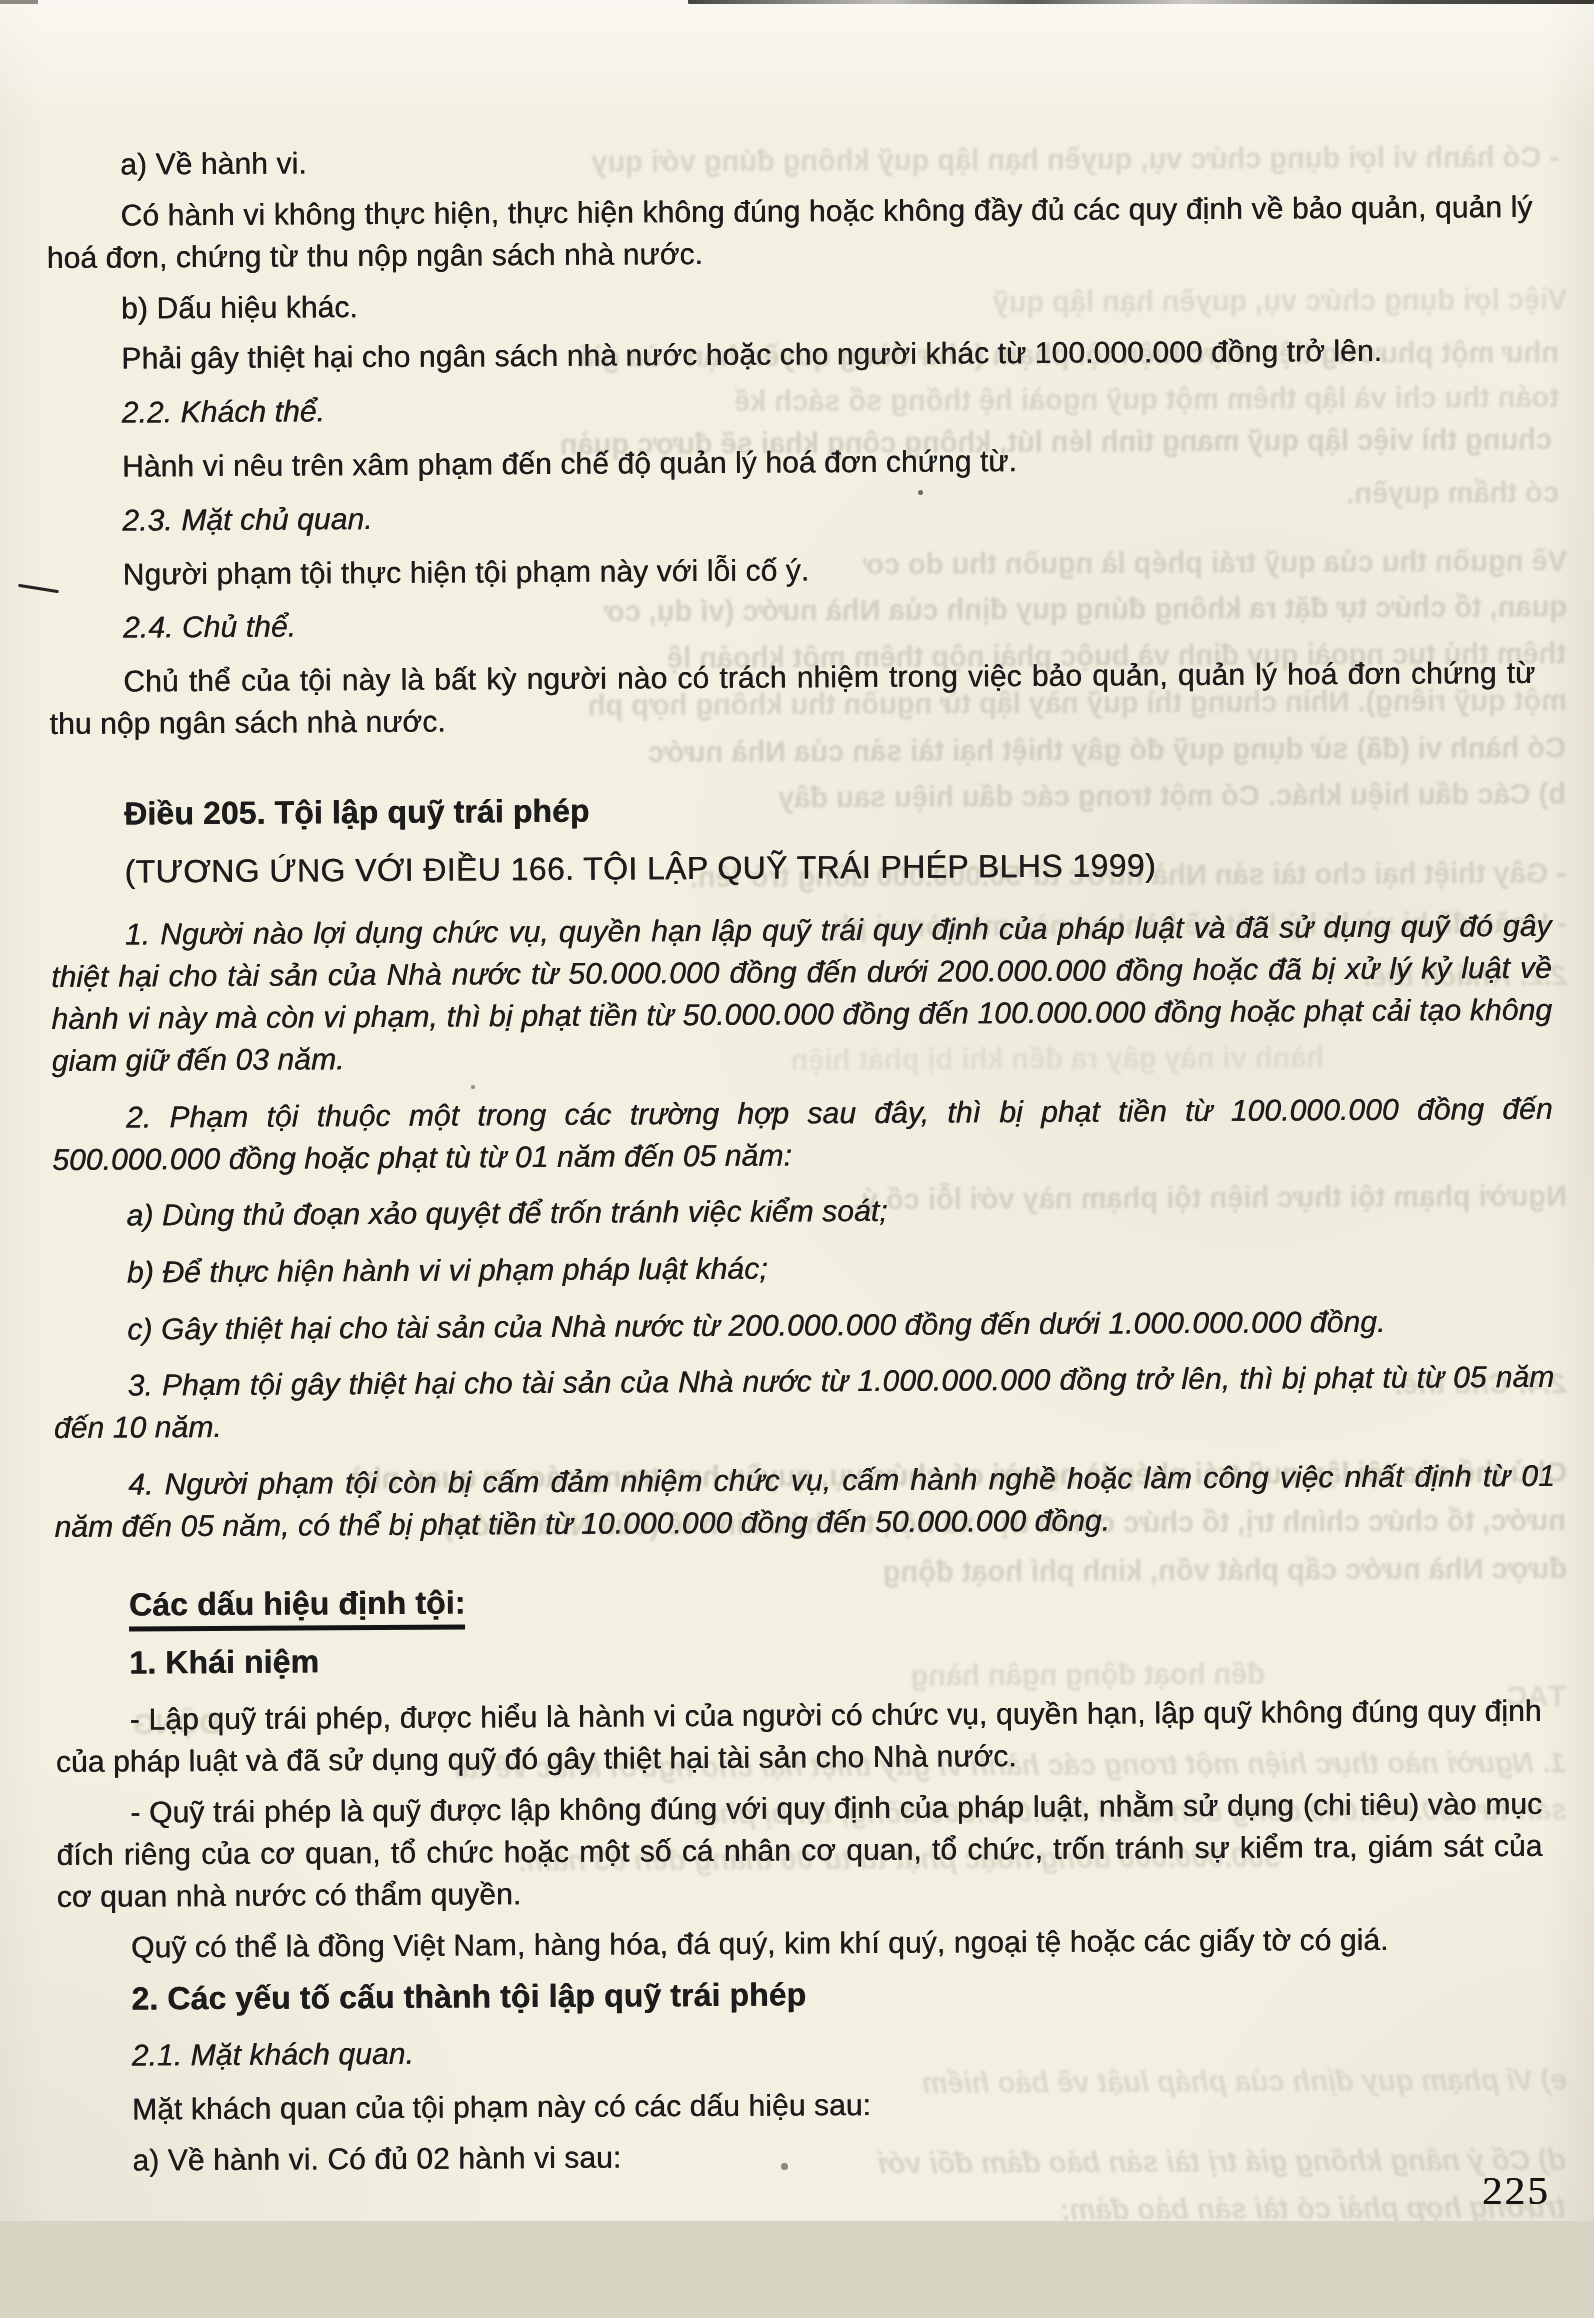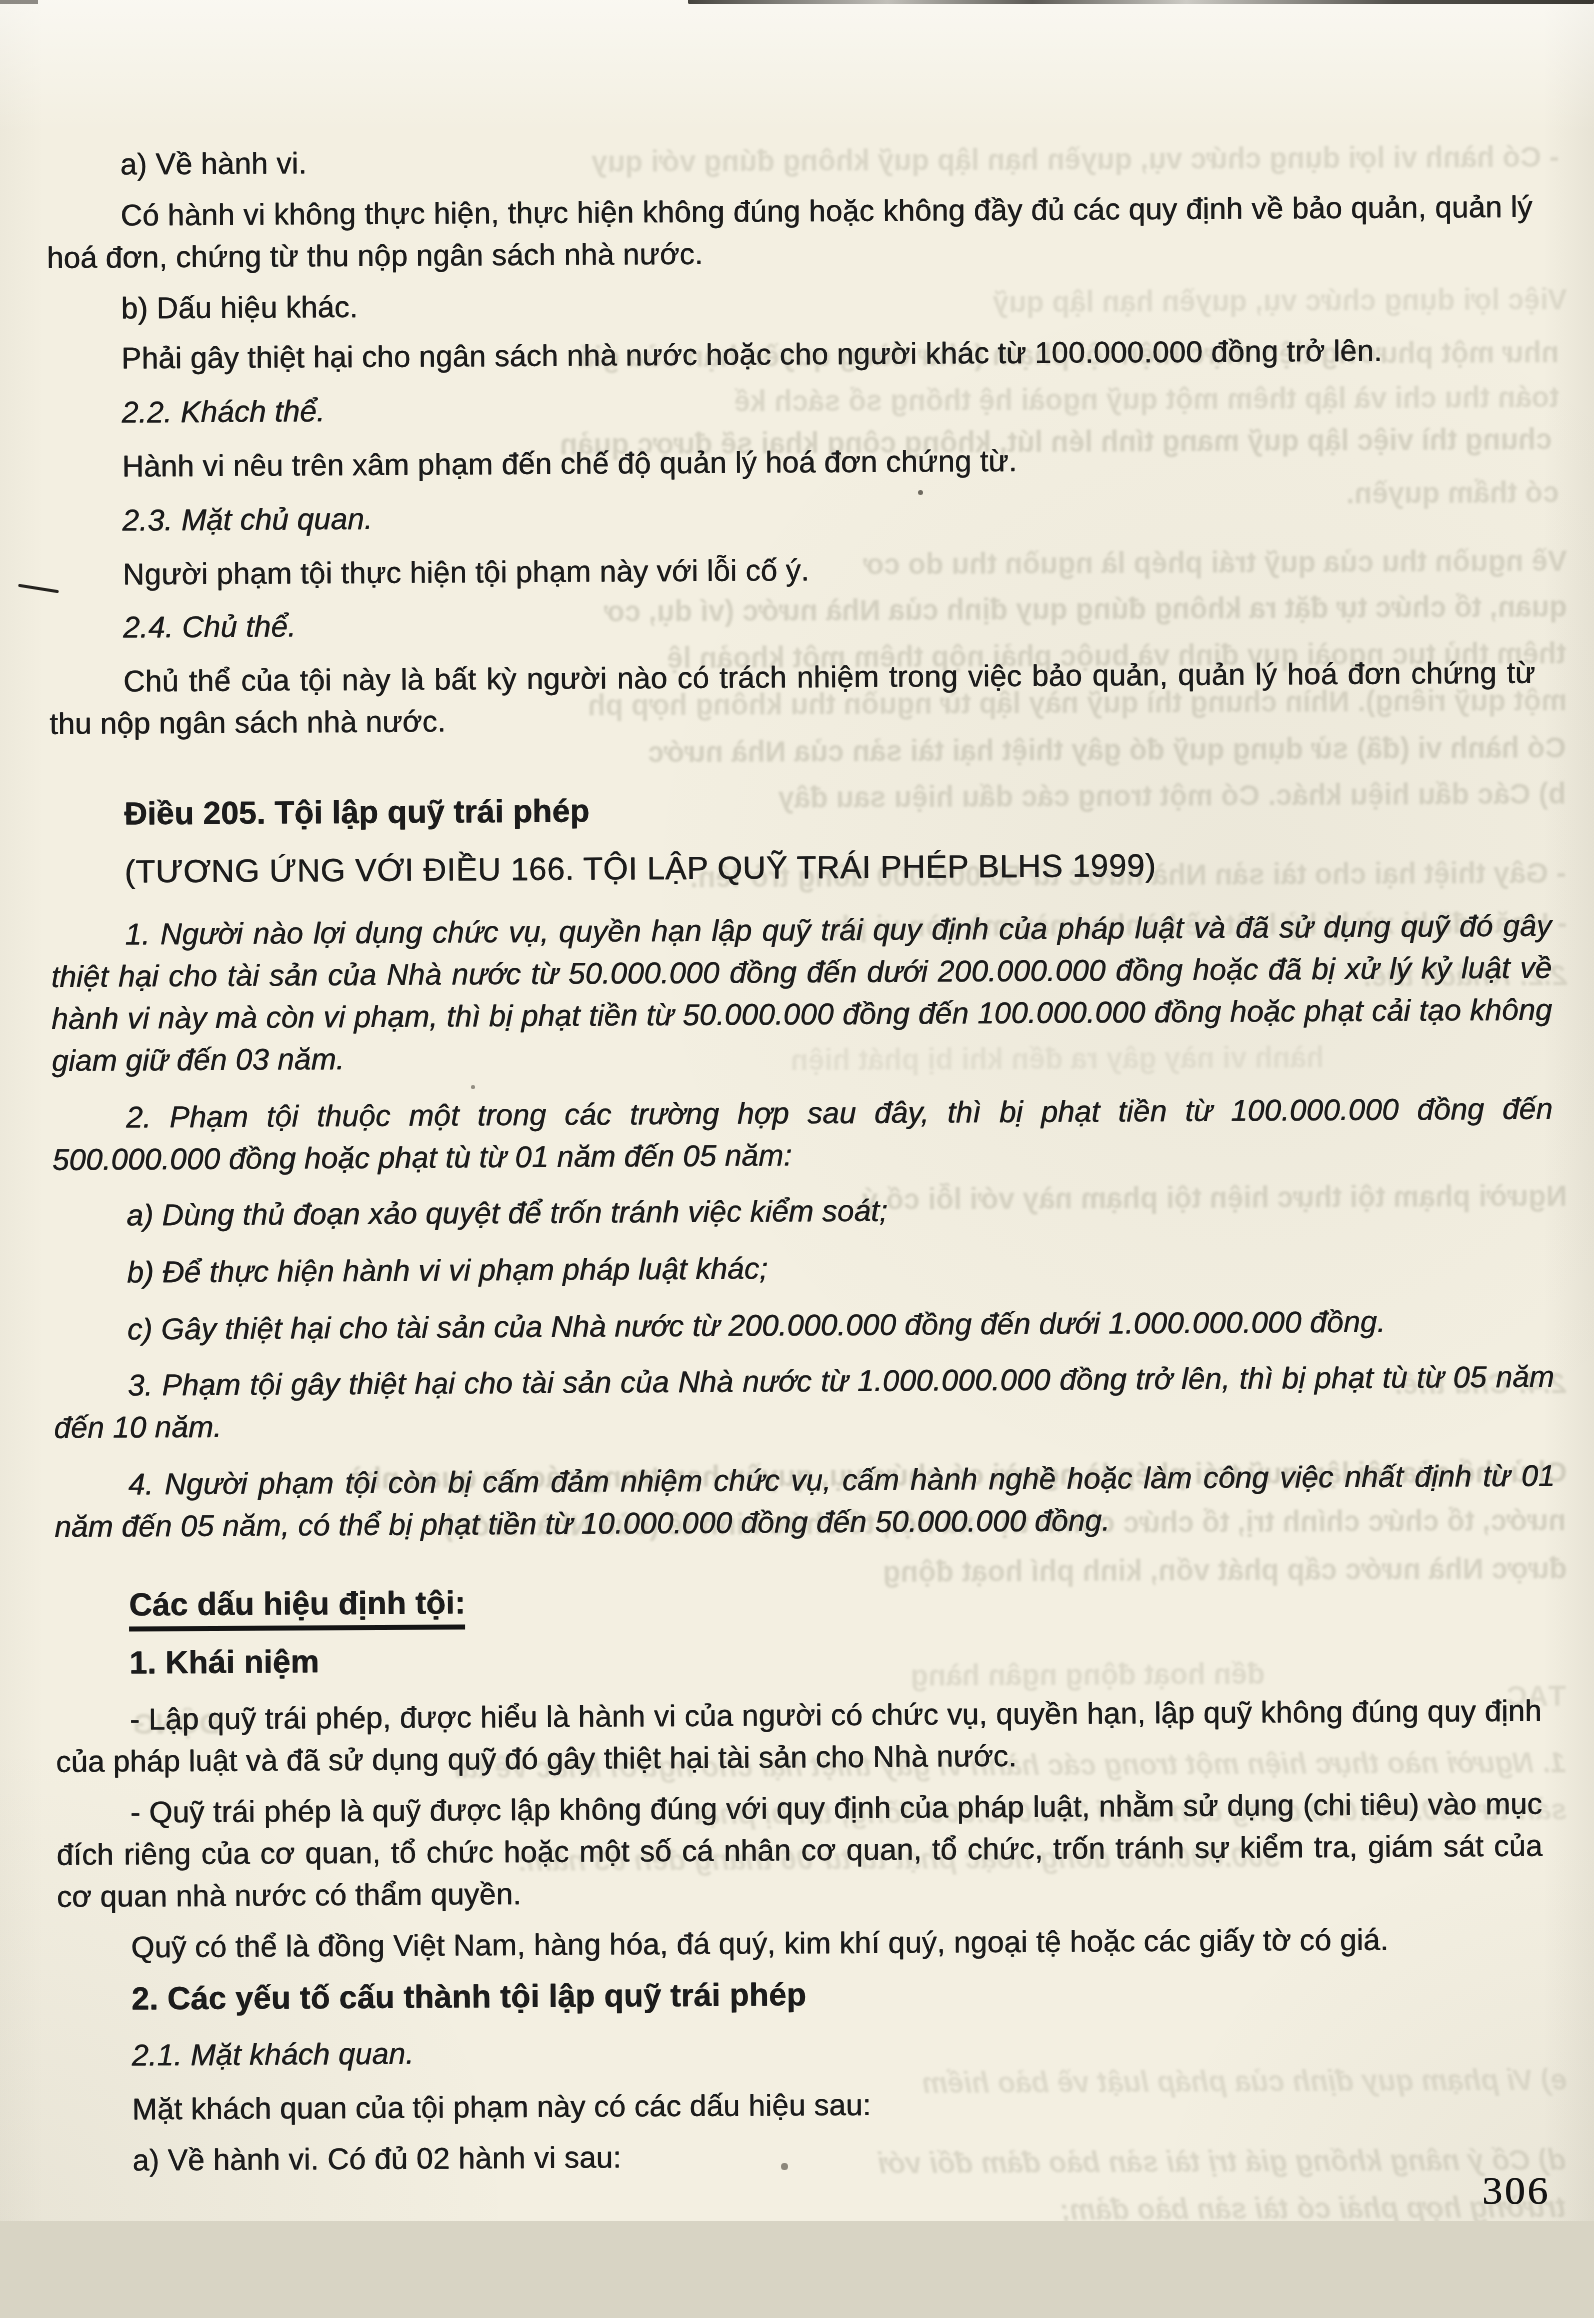--- a/index.html
+++ b/index.html
@@ -129,16 +129,16 @@
       <p class="blk b-heading">1. Khái niệm</p>
       <p class="blk b-plain justify">- Lập quỹ trái phép, được hiểu là hành vi của người có chức vụ, quyền hạn, lập quỹ không đúng quy định của pháp luật và đã sử dụng quỹ đó gây thiệt hại tài sản cho Nhà nước.</p>
       <p class="blk b-plain justify">- Quỹ trái phép là quỹ được lập không đúng với quy định của pháp luật, nhằm sử dụng (chi tiêu) vào mục đích riêng của cơ quan, tổ chức hoặc một số cá nhân cơ quan, tổ chức, trốn tránh sự kiểm tra, giám sát của cơ quan nhà nước có thẩm quyền.</p>
       <p class="blk b-plain">Quỹ có thể là đồng Việt Nam, hàng hóa, đá quý, kim khí quý, ngoại tệ hoặc các giấy tờ có giá.</p>
       <p class="blk b-heading">2. Các yếu tố cấu thành tội lập quỹ trái phép</p>
       <p class="blk b-italic">2.1. Mặt khách quan.</p>
       <p class="blk b-plain">Mặt khách quan của tội phạm này có các dấu hiệu sau:</p>
       <p class="blk b-plain">a) Về hành vi. Có đủ 02 hành vi sau:</p>
     </div>
 
-  <div class="page-number">306</div>
+  <div class="page-number">225</div>
 
 </div>
 
 
 </body></html>

